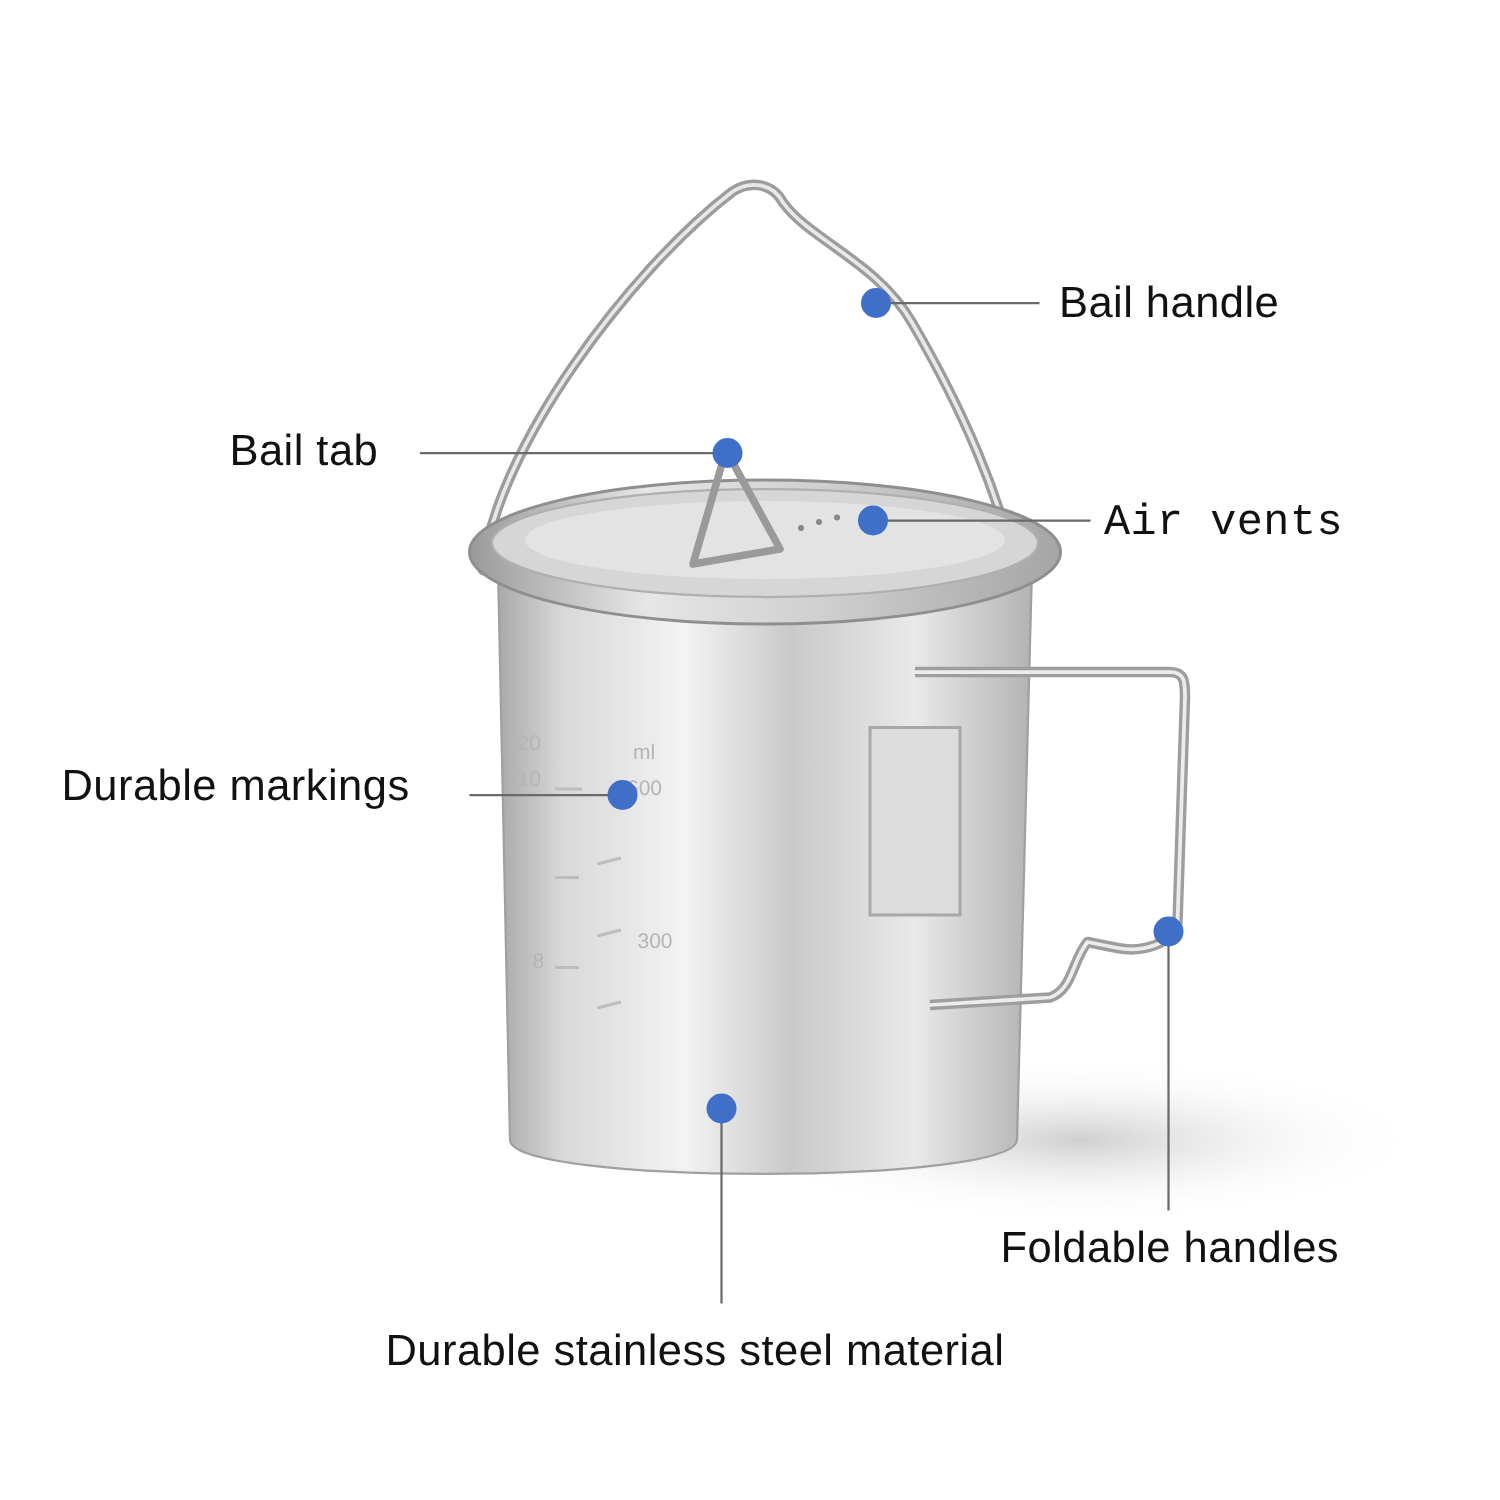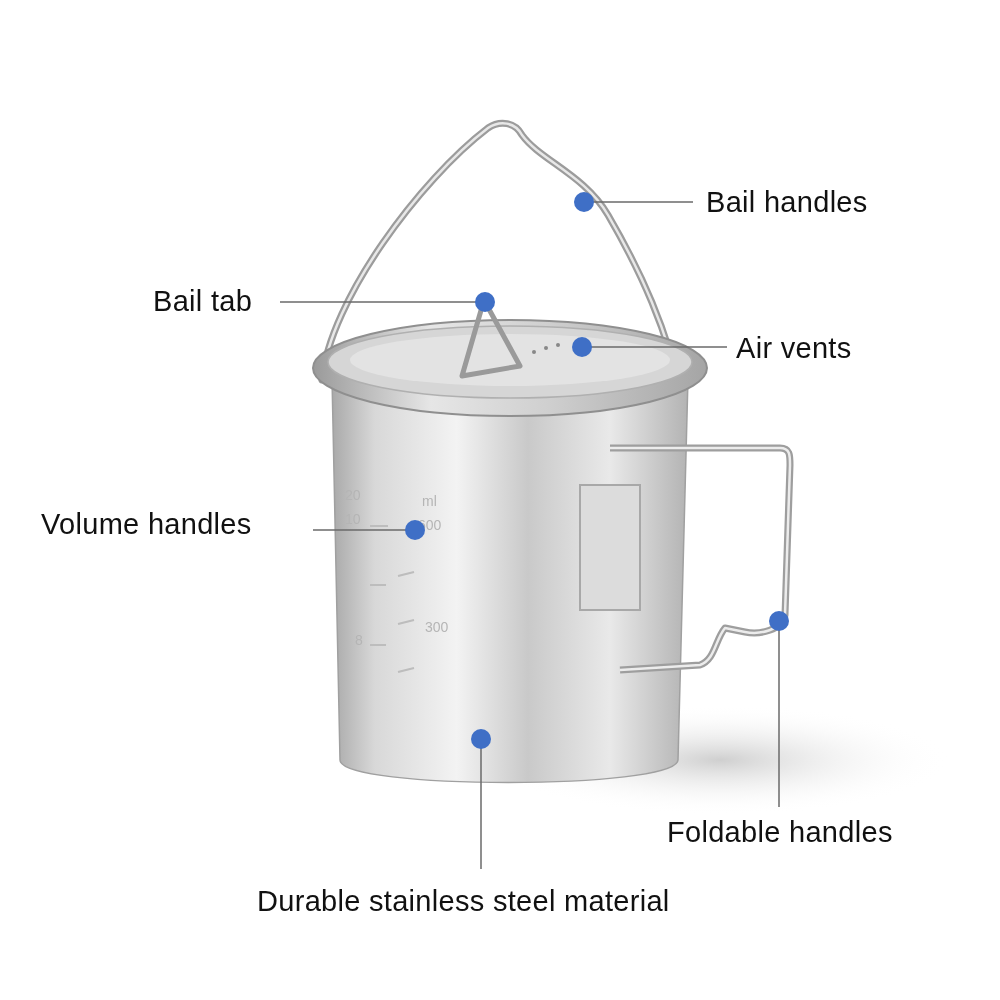--- a/index.html
+++ b/index.html
@@ -84,19 +84,19 @@
     <g fill="#3f6fc6">
       <circle cx="584" cy="202" r="10"></circle>
       <circle cx="485" cy="302" r="10"></circle>
       <circle cx="582" cy="347" r="10"></circle>
       <circle cx="415" cy="530" r="10"></circle>
       <circle cx="779" cy="621" r="10"></circle>
       <circle cx="481" cy="739" r="10"></circle>
     </g>
   </svg>
 
-  <div class="label" style="left:706px;top:186px;">Bail handles</div>
+  <div class="label" style="left:706px;top:186px;">Bail handle</div>
   <div class="label" style="left:153px;top:285px;">Bail tab</div>
-  <div class="label" style="left:736px;top:332px;">Air vents</div>
-  <div class="label" style="left:41px;top:508px;">Volume handles</div>
+  <div class="label" style="left:736px;top:332px;font-family:Liberation Mono, monospace;">Air vents</div>
+  <div class="label" style="left:41px;top:508px;">Durable markings</div>
   <div class="label" style="left:667px;top:816px;">Foldable handles</div>
   <div class="label" style="left:257px;top:885px;">Durable stainless steel material</div>
 </div>
 
 </body></html>

